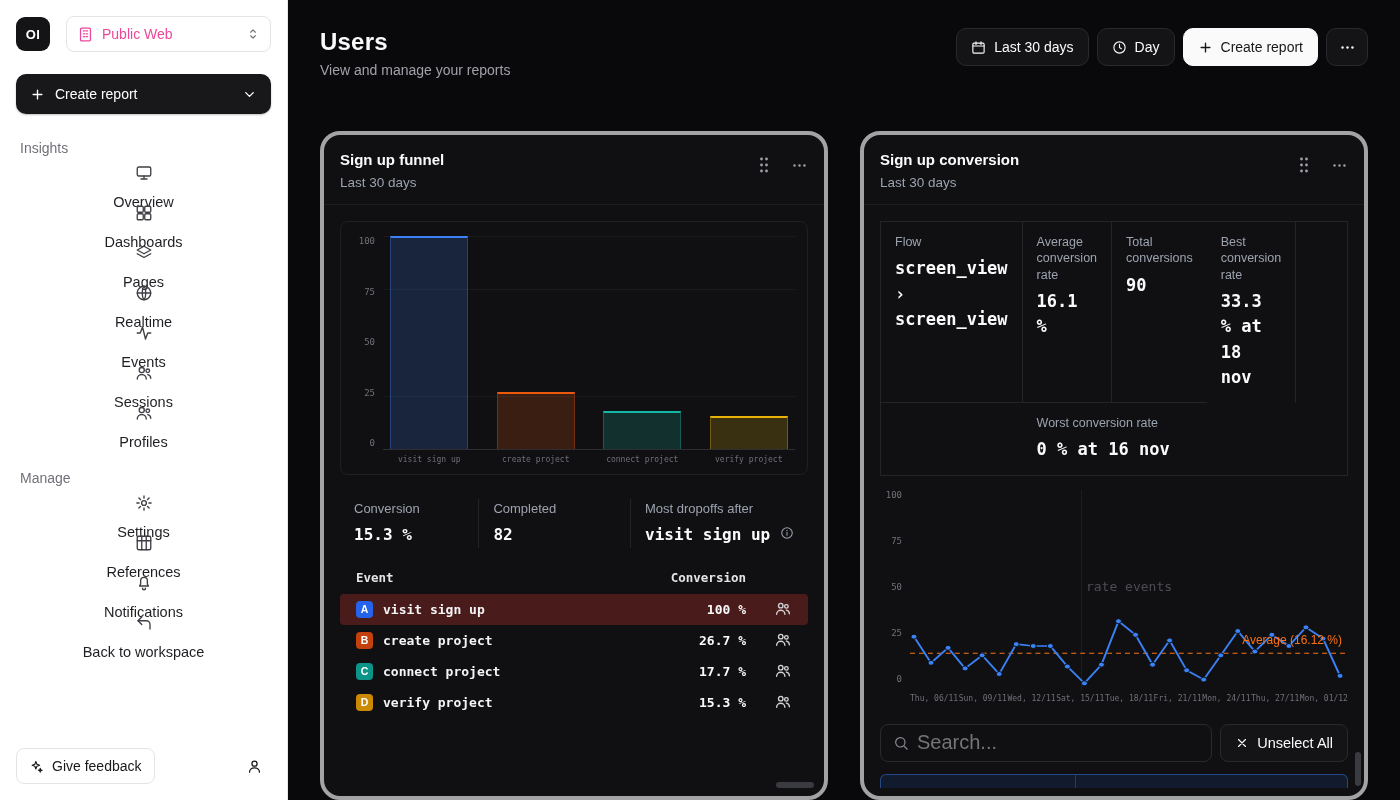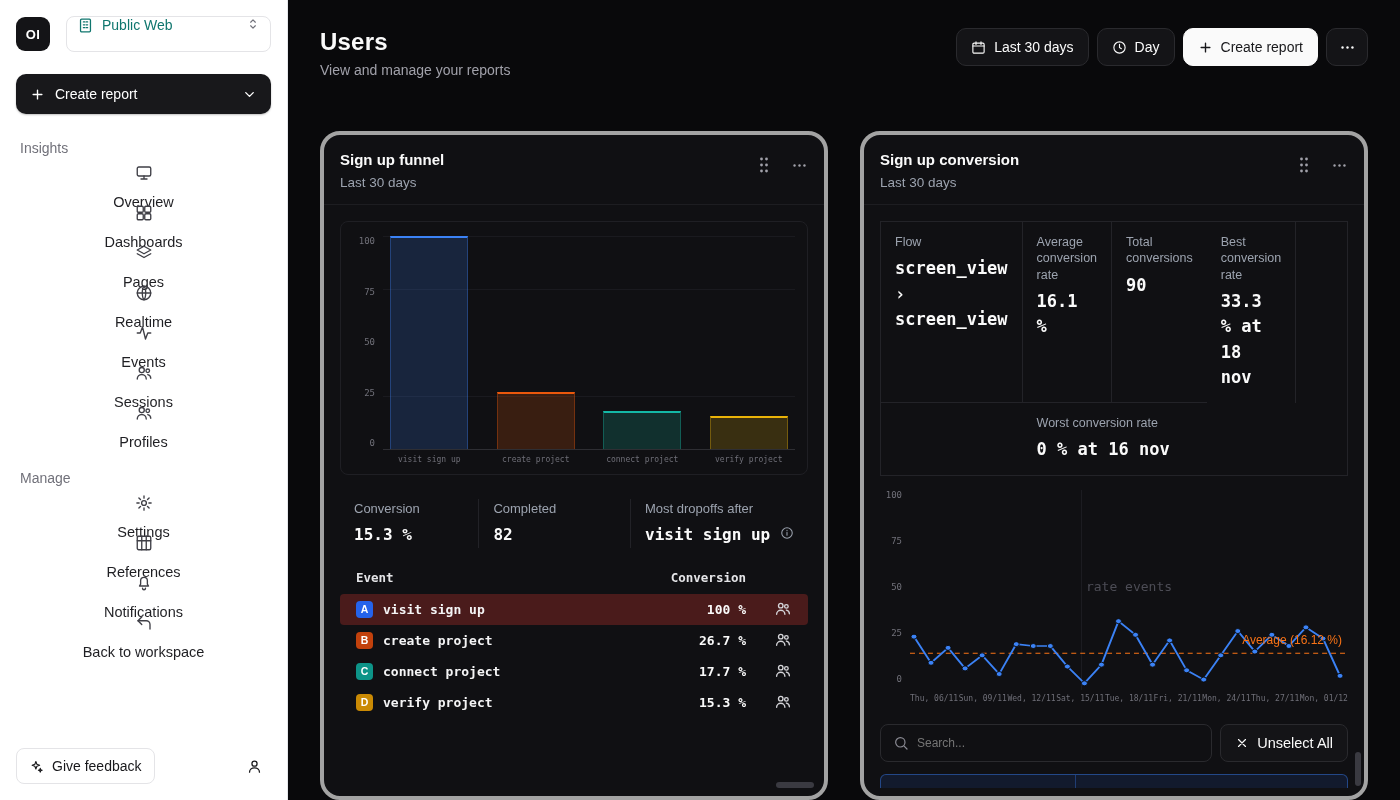--- a/index.html
+++ b/index.html
@@ -5,21 +5,21 @@
   * { margin:0; padding:0; box-sizing:border-box; }
   html,body { width:1400px; height:800px; overflow:hidden; }
   body { background:#09090b; color:#fafafa; font-family:"Liberation Sans",sans-serif; display:flex; }
   svg { display:block; }
   [data-interactable="true"] { cursor:pointer; }
 
   
   .sidebar { width:288px; flex:none; background:#ffffff; border-right:1px solid #e5e7eb; color:#18181b; display:flex; flex-direction:column; padding:16px; }
   .ws-row { display:flex; align-items:center; gap:16px; }
   .logo { width:34px; height:34px; border-radius:9px; background:#141417; color:#fff; font-weight:700; font-size:13px; display:flex; align-items:center; justify-content:center; letter-spacing:.5px; flex:none; }
-  .ws-select { flex:1; height:36px; border:1px solid #e4e4e7; border-radius:8px; background:#fff; display:flex; align-items:flex-start; gap:8px; padding:0 10px; font-size:14px; color:#0f766e; }
+  .ws-select { flex:1; height:36px; border:1px solid #e4e4e7; border-radius:8px; background:#fff; display:flex; align-items:center; gap:8px; padding:0 10px; font-size:14px; color:#ec4899; }
   .ws-select .chev { margin-left:auto; color:#71717a; }
   .create-btn { margin-top:22px; width:100%; height:40px; background:#18181b; color:#fff; border:none; border-radius:10px; display:flex; align-items:center; gap:10px; padding:0 14px; font-size:14px; font-weight:500; box-shadow:0 1px 2px rgba(0,0,0,.25); }
   .create-btn .chev { margin-left:auto; }
   .sec-label { margin:26px 4px 8px; font-size:14px; color:#71717a; }
   .nav-item { display:flex; align-items:center; gap:12px; height:40px; padding:0 4px; border-radius:8px; font-size:14.5px; color:#1f1f23;flex-direction:column; }
   .nav-item .ic { color:#3f3f46; width:18px; flex:none; }
   .side-footer { margin-top:auto; display:flex; align-items:center; justify-content:space-between; }
   .feedback-btn { height:36px; border:1px solid #e4e4e7; background:#fff; border-radius:8px; display:flex; align-items:center; gap:8px; padding:0 12px; font-size:14px; color:#18181b; }
   .avatar-btn { width:34px; height:34px; border:1px solid transparent; background:#fff; border-radius:8px; display:flex; align-items:center; justify-content:center; color:#18181b; }
 
@@ -80,21 +80,21 @@
   .lrow { flex:1; display:flex; gap:8px; min-height:0; }
   .lplot { flex:1; position:relative; min-width:0; }
   .lplot svg.series { position:absolute; inset:0; width:100%; height:100%; }
   .vline { position:absolute; top:0; bottom:0; left:39%; width:1px; background:#1c1c21; }
   .watermark { position:absolute; left:50%; top:48%; transform:translate(-50%,-50%); font-family:"DejaVu Sans Mono",monospace; font-size:13px; color:#4c4c55; white-space:nowrap; }
   .avg-label { position:absolute; right:6px; font-size:12px; color:#f97316; white-space:nowrap; }
   .xlabels { height:16px; margin-top:4px; padding-left:30px; display:flex; justify-content:space-between; font-family:"DejaVu Sans Mono",monospace; font-size:8px; color:#6f6f78; overflow:hidden; }
 
   .controls { margin-top:14px; display:flex; gap:8px; flex:none; }
   .search { flex:1; height:38px; border:1px solid #2a2a2e; border-radius:8px; display:flex; align-items:center; gap:8px; padding:0 12px; color:#8b8b94; background:transparent; }
-  .search input { flex:1; background:none; border:none; outline:none; color:#e4e4e7; font-size:12px; font-family:"Liberation Sans",sans-serif; }
+  .search input { flex:1; background:none; border:none; outline:none; color:#e4e4e7; font-size:20px; font-family:"Liberation Sans",sans-serif; }
   .unselect-btn { height:38px; border:1px solid #2a2a2e; background:#141417; border-radius:8px; display:flex; align-items:center; gap:8px; padding:0 14px; color:#fafafa; font-size:14.5px; }
 
   .cropped-row { margin-top:12px; height:14px; flex:none; display:grid; grid-template-columns:1fr 1.4fr; border:1px solid rgba(59,130,246,.45); border-bottom:none; border-radius:6px 6px 0 0; background:rgba(37,99,235,.12); overflow:hidden; }
   .cropped-row .cc + .cc { border-left:1px solid rgba(59,130,246,.35); }
 
   .hscroll-thumb { position:absolute; bottom:8px; right:10px; width:38px; height:6px; border-radius:3px; background:#3a3a41; }
   .vscroll-thumb { position:absolute; bottom:10px; right:3px; width:6px; height:34px; border-radius:3px; background:#3a3a41; }
 </style>
 </head>
 <body>

